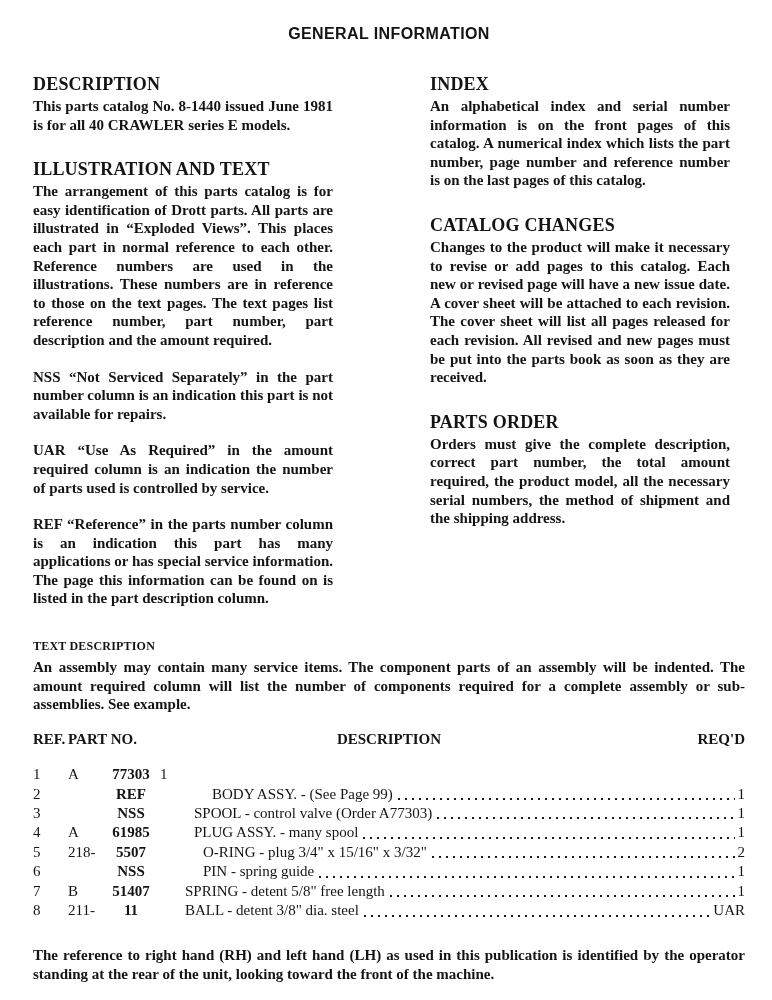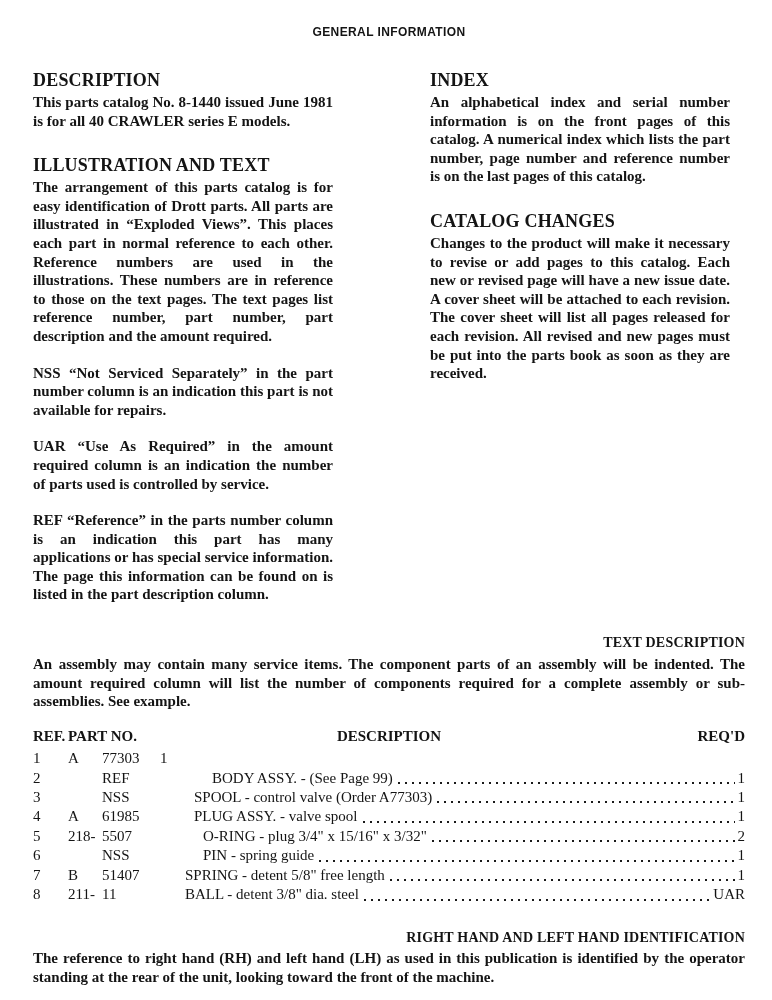--- a/index.html
+++ b/index.html
@@ -9,21 +9,21 @@
     color: #141414;
     font-family: "Liberation Serif", serif;
     overflow: hidden;
   }
   .page { padding: 25px 27px 0 33px; box-sizing: border-box; width: 772px; }
 
   .main-title {
     text-align: center;
     font-family: "Liberation Sans", sans-serif;
     font-weight: bold;
-    font-size: 12px;
+    font-size: 16px;
     letter-spacing: 0.4px;
   }
 
   .columns { display: flex; margin-top: 31px; }
   .col-left  { width: 300px; margin-right: 97px; flex: none; }
   .col-right { width: 300px; flex: none; }
 
   .section { margin-bottom: 25px; }
   .section-heading {
     font-size: 18px;
@@ -34,34 +34,34 @@
   p.body {
     font-size: 15px;
     line-height: 18.6px;
     text-align: justify;
     margin: 0 0 18px 0;
     font-weight: bold;
   }
   p.body:last-child { margin-bottom: 0; }
 
   .mid-heading {
-    text-align: right;
-    font-size: 14px;
+    text-align: left;
+    font-size: 12px;
     font-weight: bold;
     letter-spacing: 0.2px;
   }
   .text-desc { margin-top: 6px; }
   .text-desc p.body { margin-top: 4px; }
 
   .parts-table { margin-top: 16px; font-size: 15px; }
   .t-row { display: flex; align-items: baseline; line-height: 19.4px; position: relative; }
-  .t-header { font-weight: bold; margin-bottom: 3px; }
+  .t-header { font-weight: bold; margin-bottom: 16px; }
   .t-ref    { width: 35px;  flex: none; }
   .t-prefix { width: 34px;  flex: none; }
-  .t-part   { width: 58px;  flex: none; text-align: left; }
+  .t-part   { width: 58px;  flex: none; text-align: center; font-weight: bold; }
   .t-desc   { flex: 1; margin-left: 25px; display: flex; align-items: baseline; min-width: 0; }
   .t-desc-text { white-space: nowrap; }
   .leader {
     flex: 1;
     height: 2px;
     align-self: flex-end;
     margin: 0 3px 4px 5px;
     background-image: repeating-linear-gradient(to right, #1a1a1a 0 2px, transparent 2px 7px);
   }
   .t-reqd { flex: none; text-align: right; }
@@ -100,20 +100,24 @@
       </div>
     <div class="col-right" id="col-right">
         <div class="section">
           <div class="section-heading">INDEX</div>
           <p class="body">An alphabetical index and serial number information is on the front pages of this catalog. A numerical index which lists the part number, page number and reference number is on the last pages of this catalog.</p>
         </div>
         <div class="section">
           <div class="section-heading">CATALOG CHANGES</div>
           <p class="body">Changes to the product will make it necessary to revise or add pages to this catalog. Each new or revised page will have a new issue date. A cover sheet will be attached to each revision. The cover sheet will list all pages released for each revision. All revised and new pages must be put into the parts book as soon as they are received.</p>
         </div>
+        <div class="section">
+          <div class="section-heading">PARTS ORDER</div>
+          <p class="body">Orders must give the complete description, correct part number, the total amount required, the product model, all the necessary serial numbers, the method of shipment and the shipping address.</p>
+        </div>
       </div>
   </div>
 
   <div class="text-desc">
     <div class="mid-heading">TEXT DESCRIPTION</div>
     <p class="body">An assembly may contain many service items. The component parts of an assembly will be indented. The amount required column will list the number of components required for a complete assembly or sub-assemblies. See example.</p>
   </div>
 
   <div class="parts-table">
     <div class="t-row t-header">
@@ -147,21 +151,21 @@
             <span class="t-desc-text" style="margin-left: 9px; text-align: right;">SPOOL - control valve (Order A77303)</span>
             <span class="leader"></span>
           </span>
           <span class="t-reqd">1</span>
         </div>
         <div class="t-row">
           <span class="t-ref">4</span>
           <span class="t-prefix">A</span>
           <span class="t-part">61985</span>
           <span class="t-desc">
-            <span class="t-desc-text" style="margin-left: 9px;">PLUG ASSY. - valve spool</span>
+            <span class="t-desc-text" style="margin-left: 9px;">PLUG ASSY. - many spool</span>
             <span class="leader"></span>
           </span>
           <span class="t-reqd">1</span>
         </div>
         <div class="t-row">
           <span class="t-ref">5</span>
           <span class="t-prefix">218-</span>
           <span class="t-part">5507</span>
           <span class="t-desc">
             <span class="t-desc-text" style="margin-left: 18px;">O-RING - plug 3/4" x 15/16" x 3/32"</span>
@@ -196,17 +200,16 @@
           <span class="t-desc">
             <span class="t-desc-text" style="margin-left: 0px;">BALL - detent 3/8" dia. steel</span>
             <span class="leader"></span>
           </span>
           <span class="t-reqd">UAR</span>
         </div>
       </div>
   </div>
 
   <div class="rhlh">
-    <div class="mid-heading">RIGHT HAND AND LEFT HAND IDENTIFICATION</div>
     <p class="body">The reference to right hand (RH) and left hand (LH) as used in this publication is identified by the operator standing at the rear of the unit, looking toward the front of the machine.</p>
   </div>
 
 </div>
 
 </body></html>

